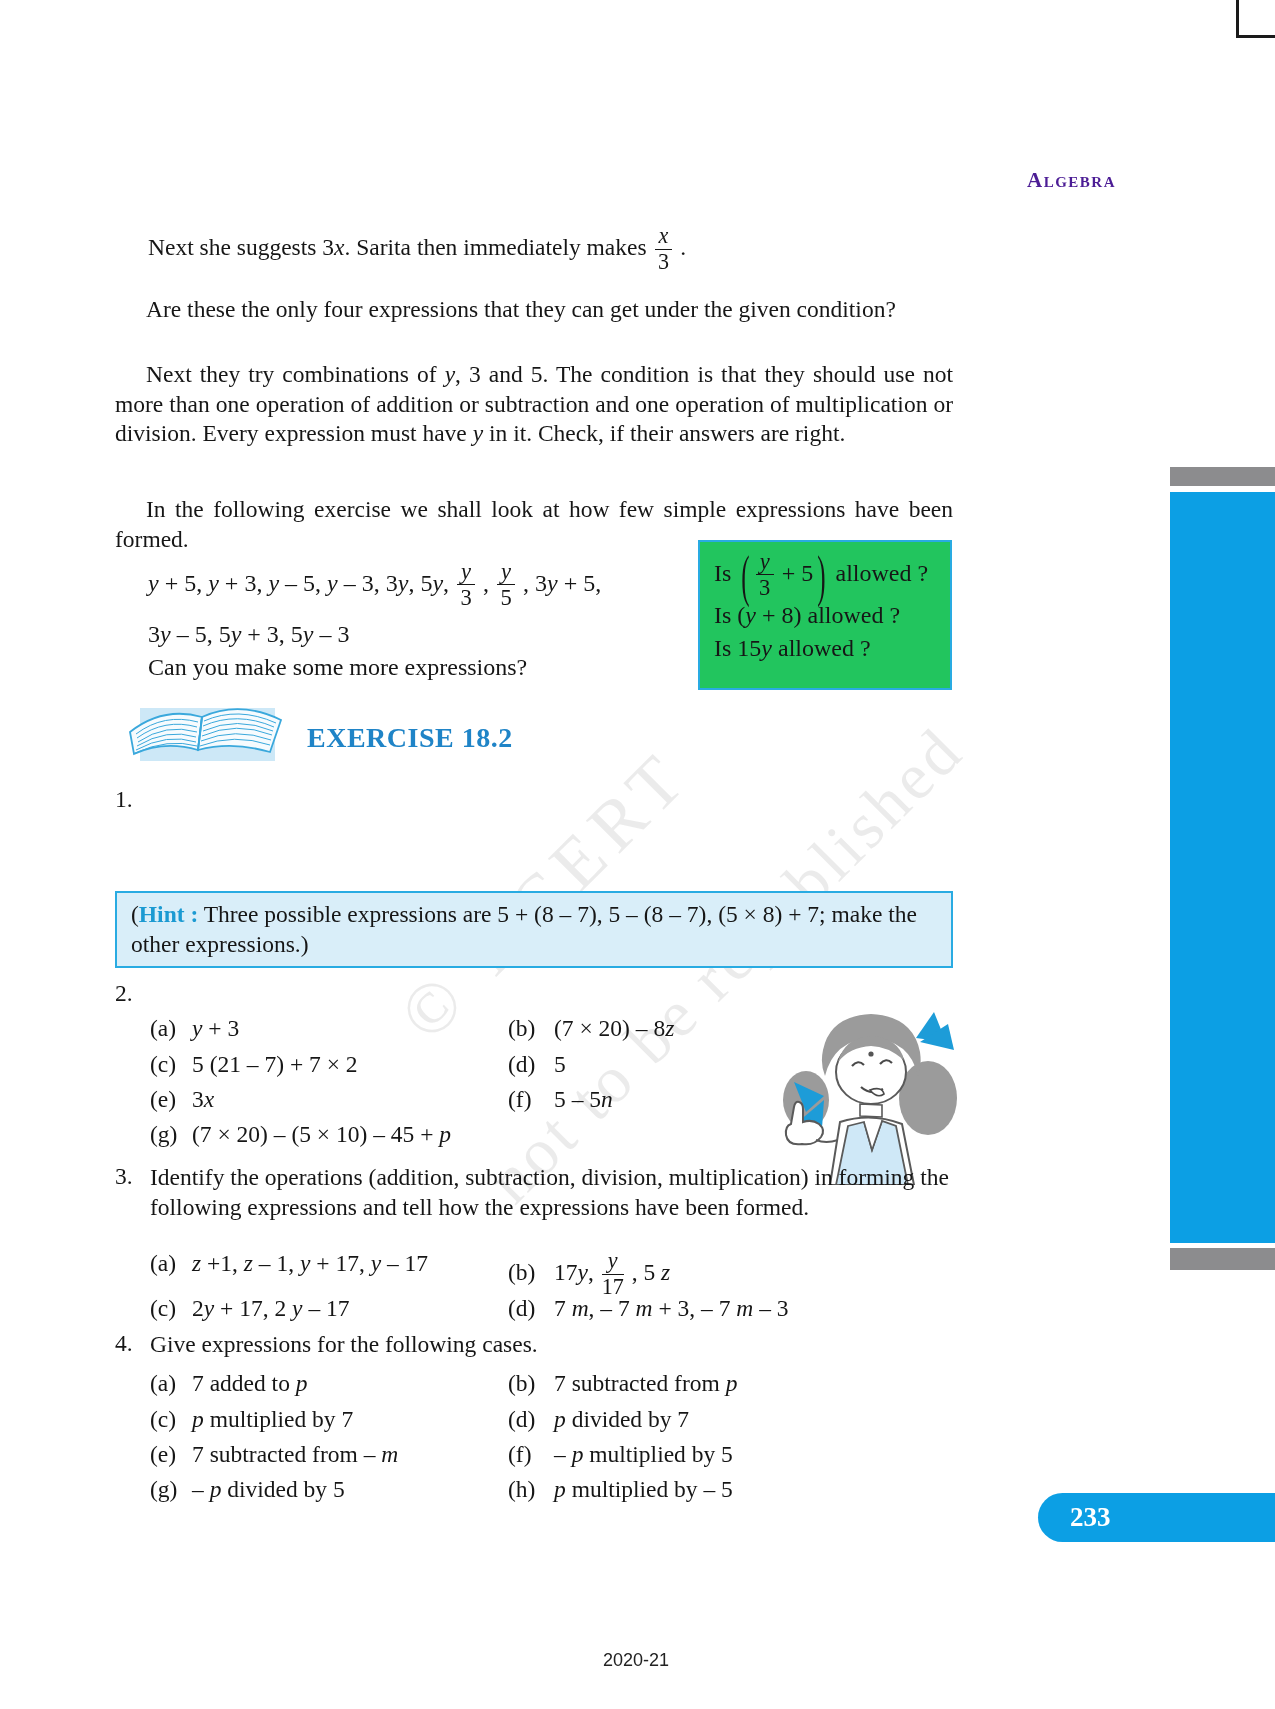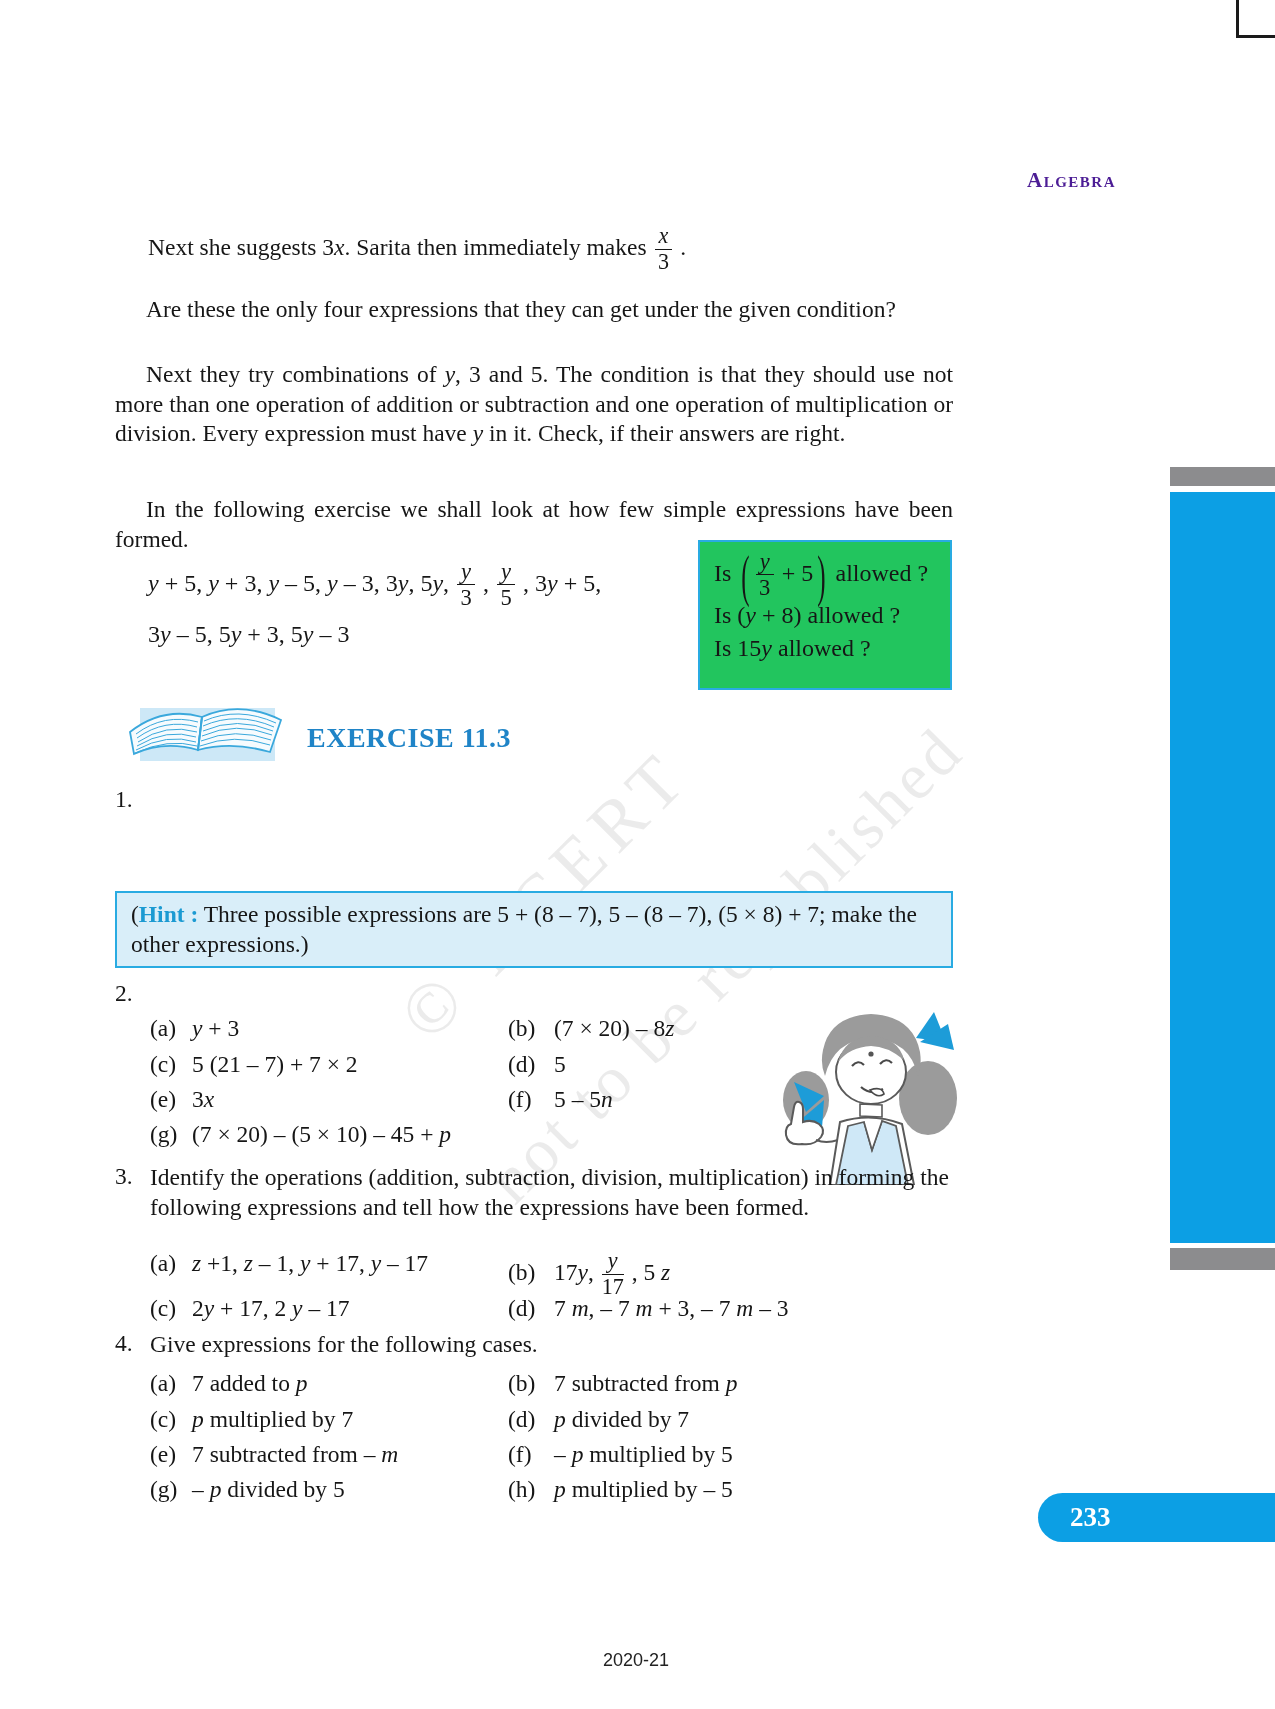--- a/index.html
+++ b/index.html
@@ -57,20 +57,21 @@
   <div class="abs watermark" style="left:545px; top:895px; font-size:72px; letter-spacing:10px;">© NCERT</div>
   <div class="abs watermark" style="left:725px; top:965px; font-size:66px; letter-spacing:4px;">not to be republished</div>
 
   <div class="abs body-text" style="left:148px; top:225px; width:640px;">Next she suggests 3<span class="var">x</span>. Sarita then immediately makes <span class="frac"><span class="fn">x</span><span class="fd">3</span></span> .</div>
   <div class="abs body-text indent" style="left:115px; top:295px; width:838px;">Are these the only four expressions that they can get under the given condition?</div>
   <div class="abs body-text indent" style="left:115px; top:360px; width:838px;">Next they try combinations of <span class="var">y</span>, 3 and 5. The condition is that they should use not more than one operation of addition or subtraction and one operation of multiplication or division. Every expression must have <span class="var">y</span> in it. Check, if their answers are right.</div>
   <div class="abs body-text indent" style="left:115px; top:495px; width:838px;">In the following exercise we shall look at how few simple expressions have been formed.</div>
 
   <div class="abs expr-line" style="left:148px; top:560px; width:540px;"><span class="var">y</span> + 5, <span class="var">y</span> + 3, <span class="var">y</span> – 5, <span class="var">y</span> – 3, 3<span class="var">y</span>, 5<span class="var">y</span>, <span class="frac"><span class="fn">y</span><span class="fd">3</span></span> , <span class="frac"><span class="fn">y</span><span class="fd">5</span></span> , 3<span class="var">y</span> + 5,</div>
   <div class="abs expr-line" style="left:148px; top:621px;">3<span class="var">y</span> – 5, 5<span class="var">y</span> + 3, 5<span class="var">y</span> – 3</div>
+  <div class="abs expr-line" style="left:148px; top:654px;">Can you make some more expressions?</div>
 
   <div class="abs allowed-box" style="left:698px; top:540px; width:224px; height:132px;">
     <div class="bline">Is <span class="bigp">(</span><span class="frac"><span class="fn">y</span><span class="fd">3</span></span> + 5<span class="bigp">)</span>  allowed ?</div>
     <div class="bline">Is (<span class="var">y</span> + 8) allowed ?</div>
     <div class="bline">Is 15<span class="var">y</span> allowed ?</div>
   </div>
 
   <div class="abs" style="left:118px; top:700px; width:175px; height:72px;">
     <svg width="175" height="72" viewBox="0 0 175 72" xmlns="http://www.w3.org/2000/svg">
       <rect x="22" y="8" width="135" height="53" fill="#cde8f7"></rect>
@@ -89,21 +90,21 @@
           <path d="M85,26 Q119,11 156,27"></path>
         <path d="M85,31 Q119,16 155,31"></path>
           <path d="M84,36 Q118,21 154,35"></path>
         <path d="M83,41 Q117,27 153,40"></path>
           <path d="M82,46 Q116,33 152,45"></path>
       </g>
       <path d="M84,17 L80,50" fill="none" stroke="#3aa8dc" stroke-width="2"></path>
     </svg>
   </div>
 
-  <div class="abs exercise-title" style="left:307px; top:722px;">EXERCISE 11.3</div>
+  <div class="abs exercise-title" style="left:307px; top:722px;">EXERCISE 18.2</div>
 
   <div class="abs qnum" style="left:115px; top:786px;">1.</div>
 
   <div class="abs hint-box" style="left:115px; top:891px; width:806px;">
     <span>(</span><span class="hint-label">Hint :</span><span> Three possible expressions are 5 + (8 – 7), 5 – (8 – 7), (5 × 8) + 7; make the other expressions.)</span>
   </div>
 
   <div class="abs qnum" style="left:115px; top:980px;">2.</div>
   <div class="abs opt" style="left:150px; top:1015px;"><span class="olabel">(a)</span><span class="oval"><span class="var">y</span> + 3</span></div>
   <div class="abs opt" style="left:508px; top:1015px;"><span class="olabel" style="width:46px;">(b)</span><span class="oval">(7 × 20) – 8<span class="var">z</span></span></div>

